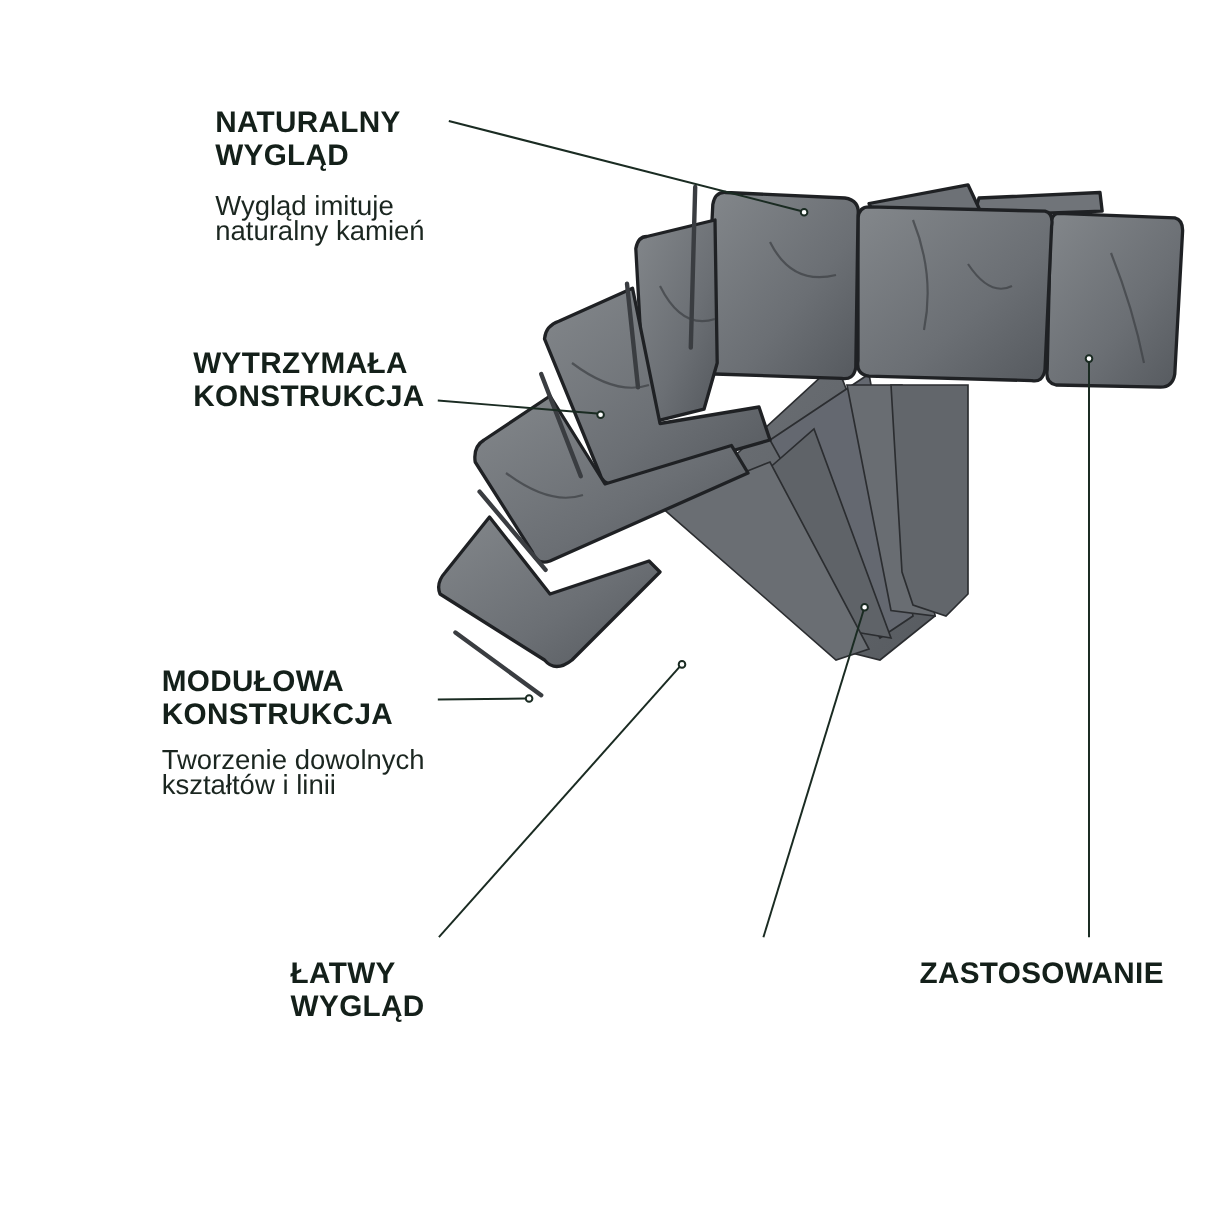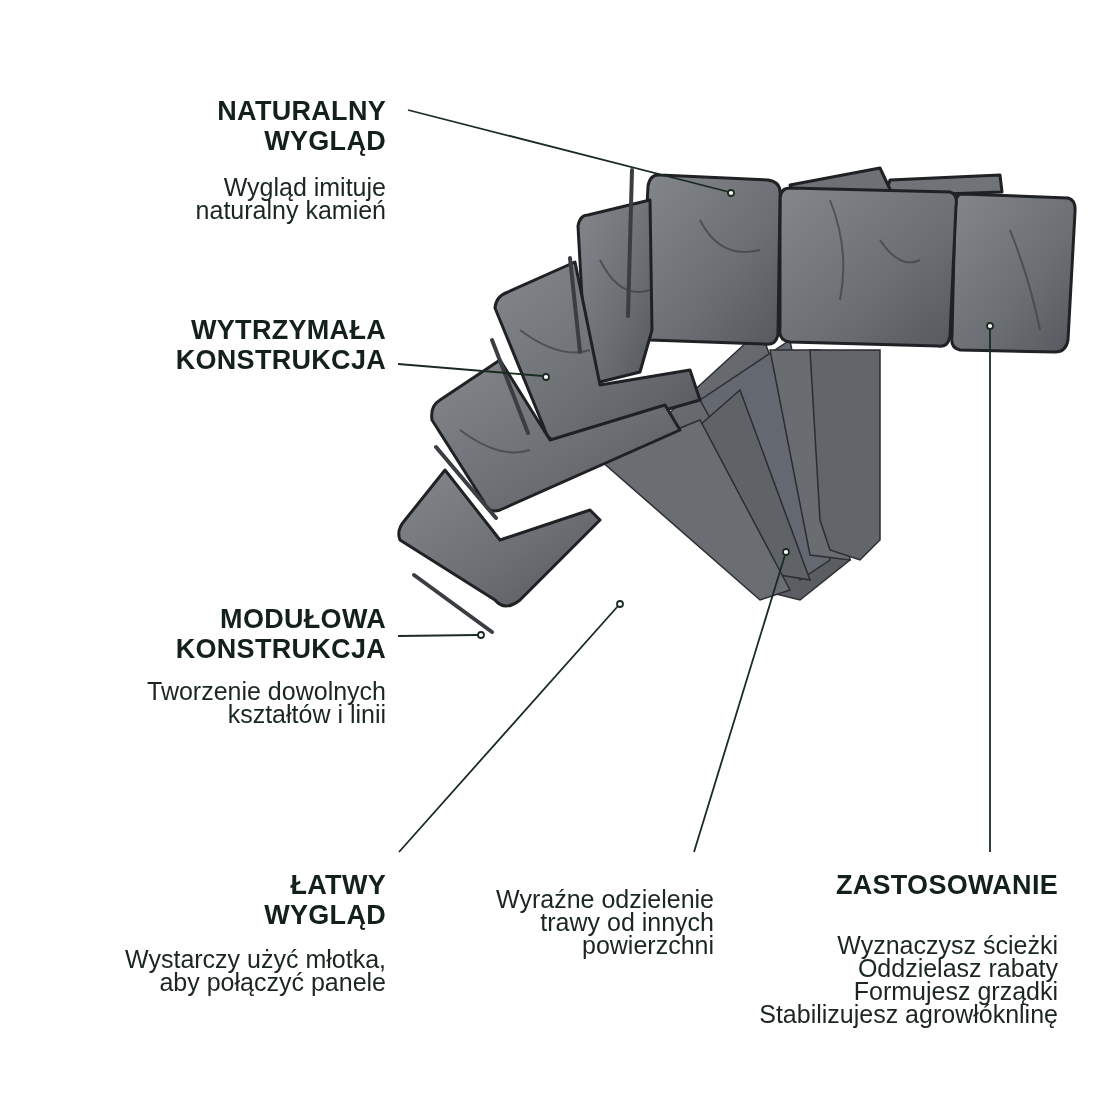--- a/index.html
+++ b/index.html
@@ -1,18 +1,18 @@
 <!DOCTYPE html>
 <html><head>
 <meta charset="utf-8">
 <style>
   html, body { margin: 0; padding: 0; background: #ffffff; }
   body { width: 1100px; height: 1100px; position: relative; overflow: hidden;
          font-family: "Liberation Sans", "DejaVu Sans", sans-serif; color: #14201a; }
-  .feature { position: absolute; text-align: right; }
+  .feature { position: absolute; }
   .feature .title { font-weight: 700; font-size: 27px; line-height: 30px; letter-spacing: 0.3px; color: #14201a; white-space: pre-line; }
   .feature .desc { font-weight: 400; font-size: 25px; line-height: 23px; color: #1b2620; margin-top: 22px; white-space: pre-line; }
   #product { position: absolute; left: 0; top: 0; width: 1100px; height: 1100px; }
   #connectors { position: absolute; left: 0; top: 0; width: 1100px; height: 1100px; pointer-events: none; }
 </style>
 </head>
 <body>
 
 <svg id="product" viewBox="0 0 1100 1100" xmlns="http://www.w3.org/2000/svg">
   <defs>
@@ -109,29 +109,20 @@
 <div class="feature" style="right:714px; top:604px;">
   <div class="title">MODUŁOWA
 KONSTRUKCJA</div>
   <div class="desc" style="margin-top:16px;">Tworzenie dowolnych
 kształtów i linii</div>
 </div>
 
 <div class="feature" style="right:714px; top:870px;">
   <div class="title">ŁATWY
 WYGLĄD</div>
-  <div class="desc" style="margin-top:18px;">Wystarczy użyć młotka,
-aby połączyć panele</div>
 </div>
 
 <div class="feature" style="right:386px; top:870px;">
-  <div class="desc" style="margin-top:18px;">Wyraźne odzielenie
-trawy od innych
-powierzchni</div>
 </div>
 
 <div class="feature" style="right:42px; top:870px;">
   <div class="title">ZASTOSOWANIE</div>
-  <div class="desc" style="margin-top:34px;">Wyznaczysz ścieżki
-Oddzielasz rabaty
-Formujesz grządki
-Stabilizujesz agrowłóknlinę</div>
 </div>
 
 </body></html>

